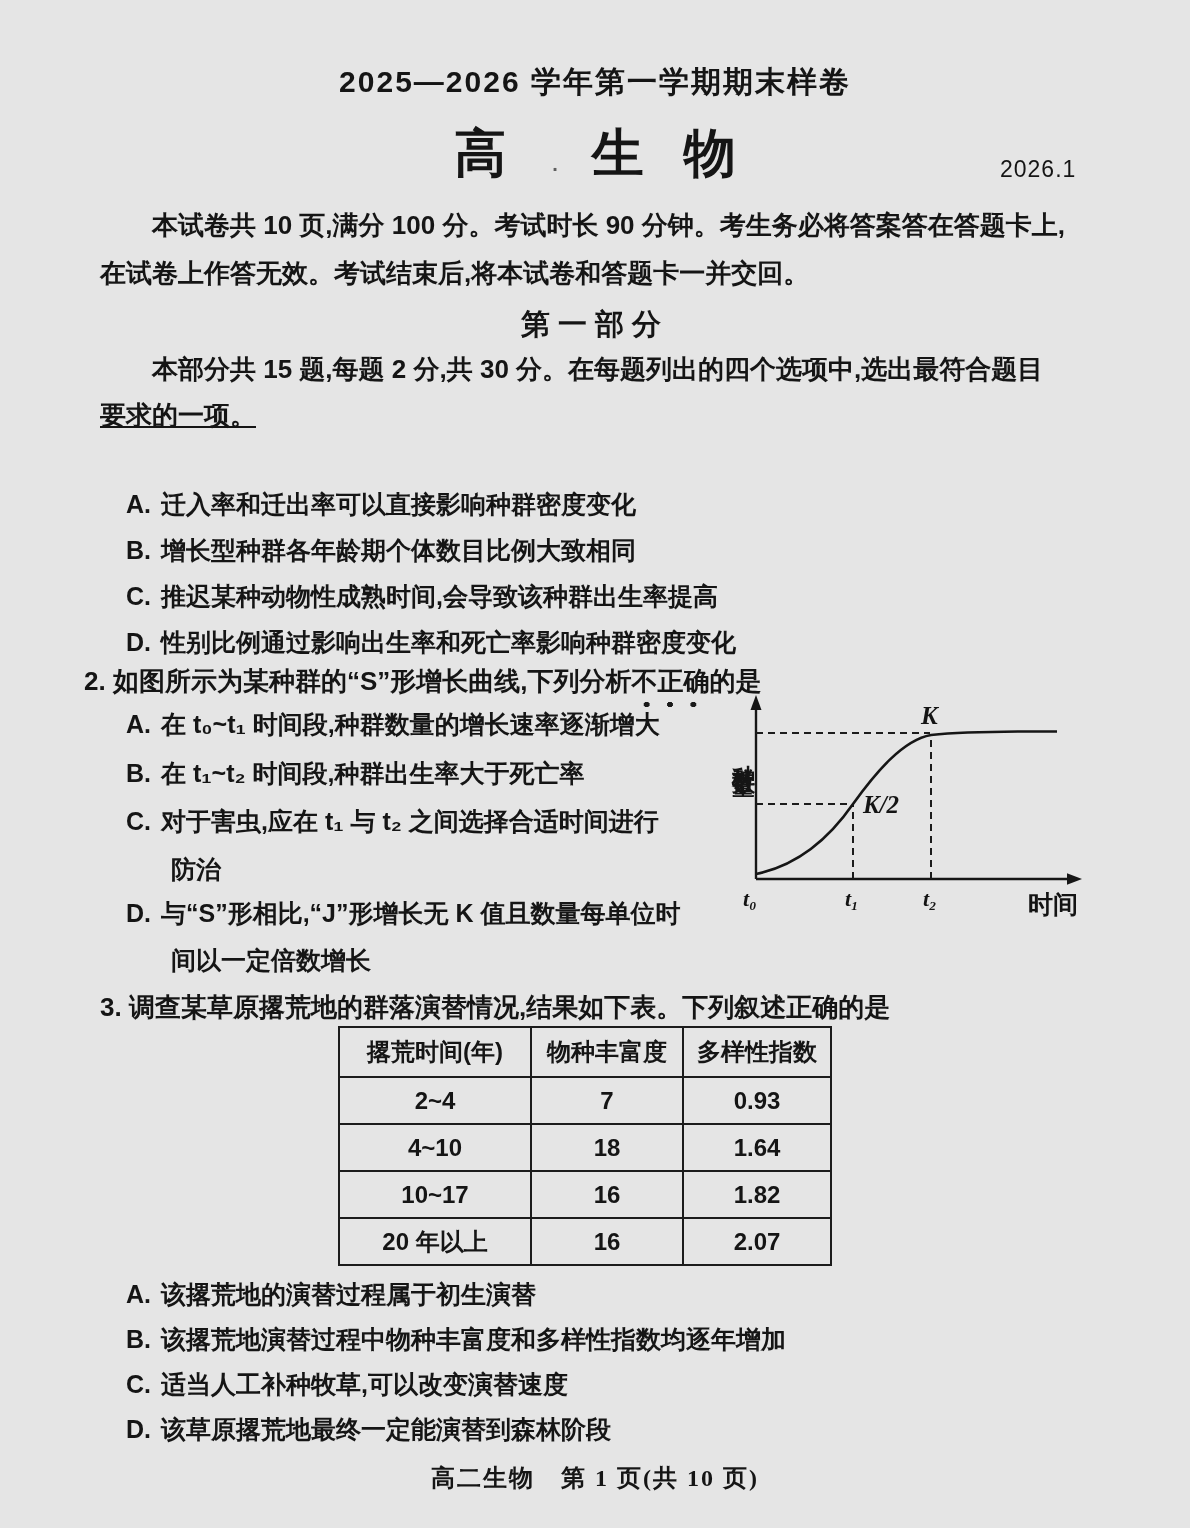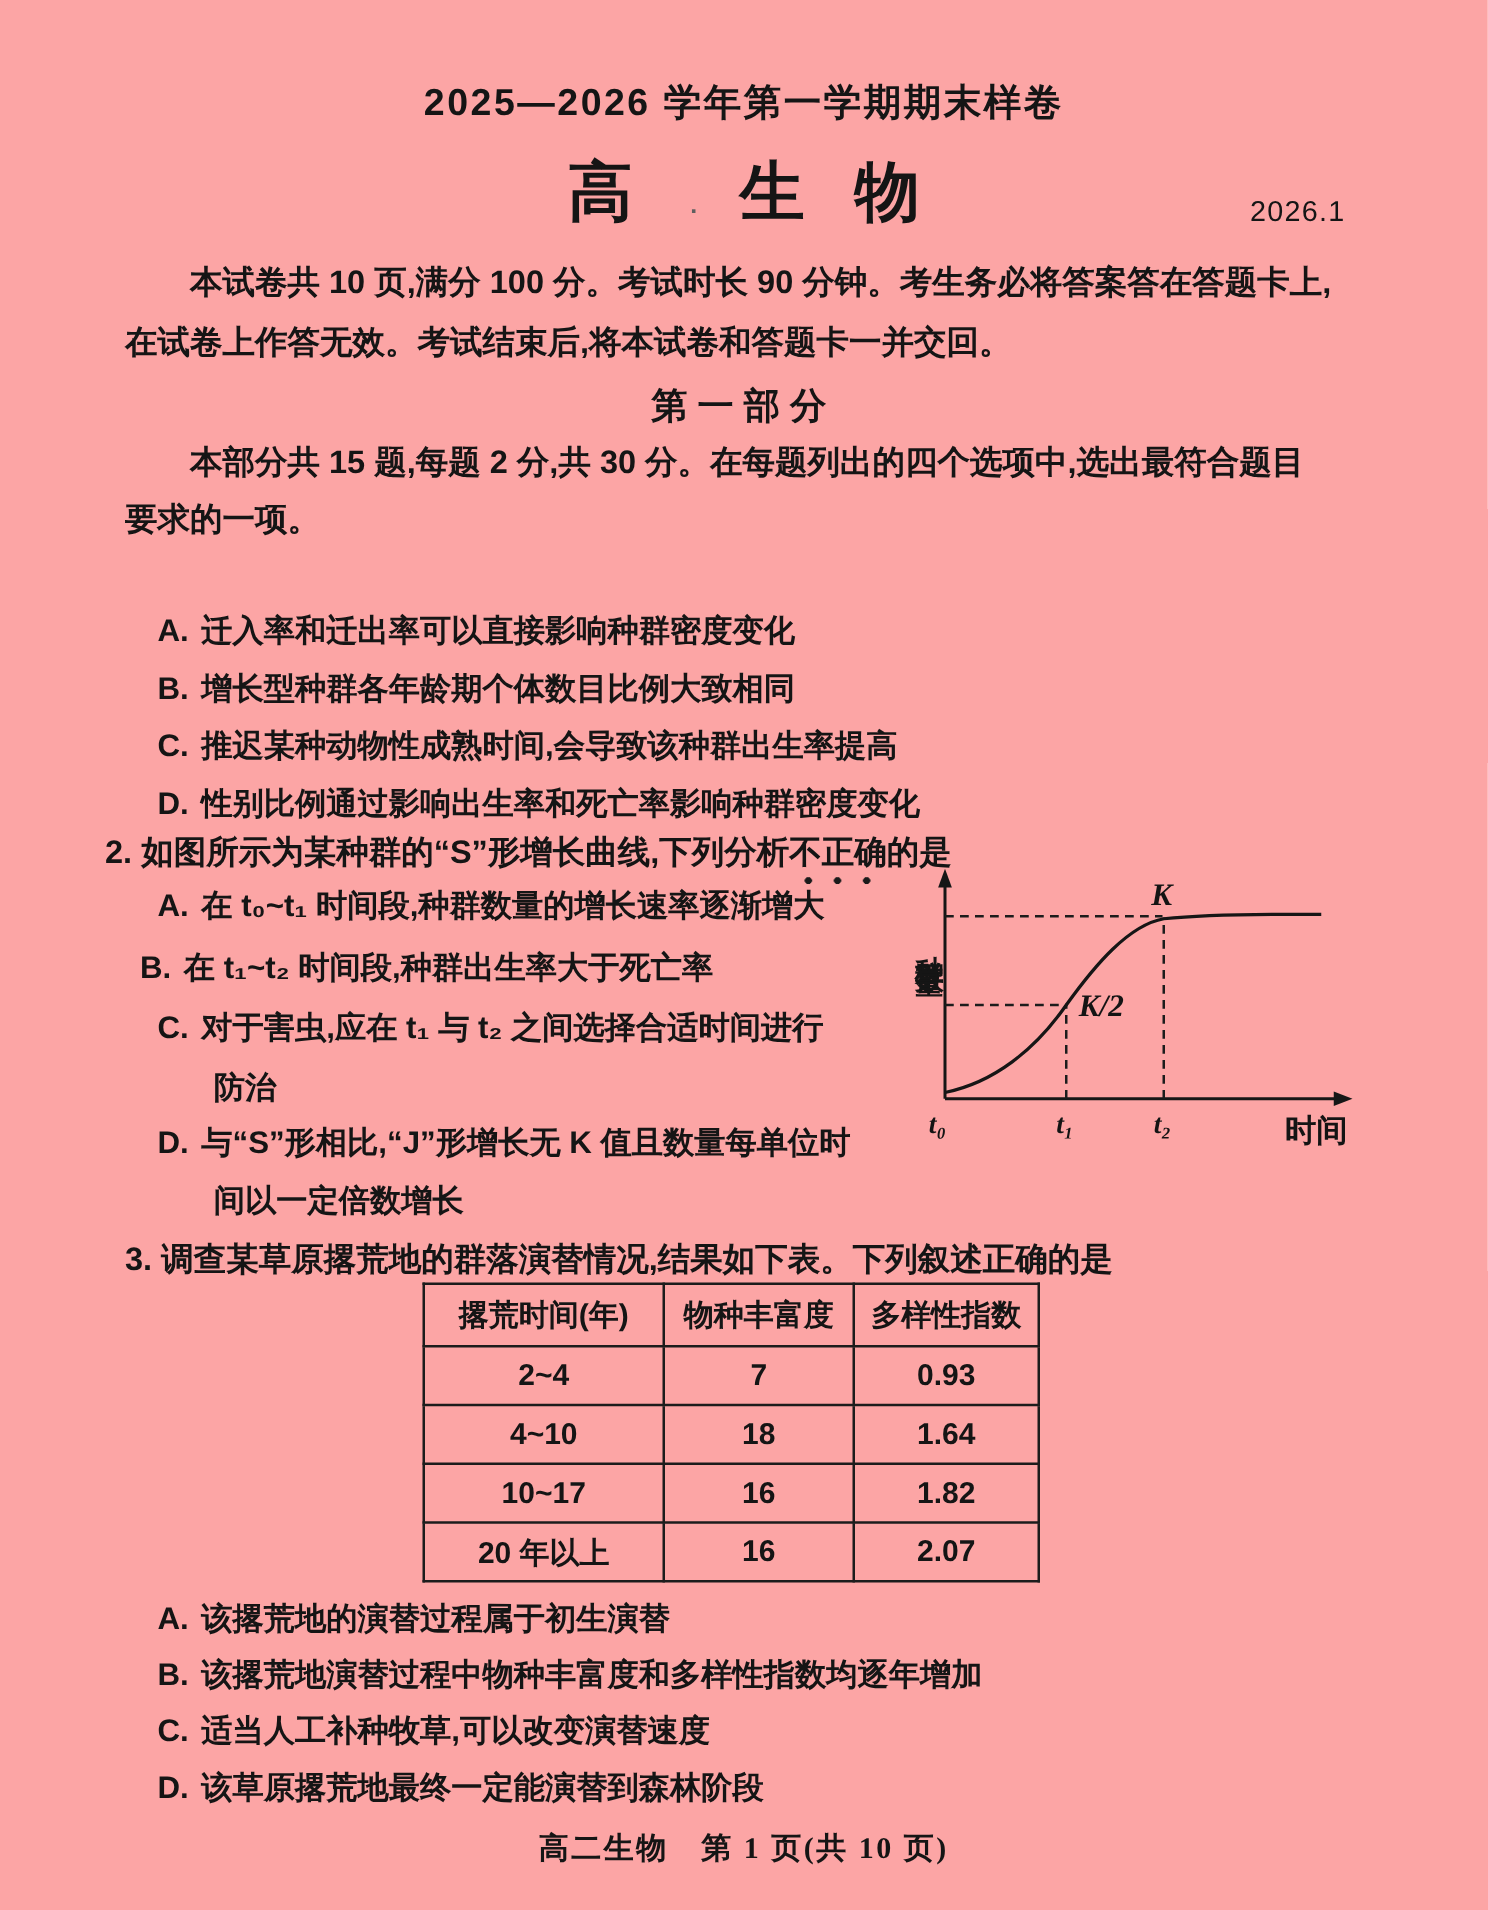--- a/index.html
+++ b/index.html
@@ -1,54 +1,54 @@
 <!DOCTYPE html>
 <html><head>
 <meta charset="utf-8">
 <style>
   html,body{margin:0;padding:0;}
   body{
     width:1190px;height:1528px;background:#ffffff;
     font-family:"Liberation Sans","DejaVu Sans",sans-serif;
     color:#151515;-webkit-font-smoothing:antialiased;
   }
-  .page{position:relative;width:1190px;height:1528px;overflow:hidden;background:#fca5a5;}
+  .page{position:relative;width:1190px;height:1528px;overflow:hidden;background:#e5e5e5;}
   .abs{position:absolute;white-space:nowrap;}
 
   .exam-session{top:62px;left:0;width:1190px;text-align:center;
     font-size:30px;font-weight:700;letter-spacing:2px;}
   .subject-row{top:118px;left:0;width:1190px;height:72px;display:flex;
     justify-content:center;align-items:center;font-size:52px;font-weight:700;}
   .subj-gao{margin-right:46px;}
   .gap-dot{font-size:20px;color:#5f5f5f;margin-right:34px;transform:translateY(10px);}
   .subj-sheng{margin-right:40px;}
   .date{top:156px;left:1000px;font-size:23px;font-weight:400;letter-spacing:1px;}
 
   .line{font-size:26px;font-weight:700;}
   .indent{text-indent:52px;}
   .notice-1{top:208px;left:100px;}
   .notice-2{top:256px;left:100px;}
   .part-heading{top:305px;left:0;width:1190px;text-align:center;
     font-size:29px;font-weight:700;letter-spacing:8px;}
   .intro-1{top:352px;left:100px;}
-  .intro-2{top:398px;left:100px;}
+  .intro-2{top:398px;left:100px;text-decoration:underline;}
 
   .stem{font-size:26px;font-weight:700;}
   .q1-stem{top:438px;left:100px;}
   .opt{font-size:25px;font-weight:700;}
   .opt-label{margin-right:10px;}
   .q1-a{top:488px;left:126px;} .q1-b{top:534px;left:126px;}
   .q1-c{top:580px;left:126px;} .q1-d{top:626px;left:126px;}
 
   .q2-stem{top:664px;left:84px;}
   .emph{position:relative;display:inline-block;}
   .emph::after{content:"";position:absolute;left:4px;right:4px;bottom:-9px;height:7px;
     background-image:radial-gradient(circle 3px at 50% 50%, #1a1a1a 92%, rgba(0,0,0,0));
     background-size:33.33% 7px;background-repeat:repeat-x;}
-  .q2-a{top:708px;left:126px;} .q2-b{top:757px;left:112px;}
+  .q2-a{top:708px;left:126px;} .q2-b{top:757px;left:126px;}
   .q2-c{top:805px;left:126px;} .q2-c2{top:853px;left:171px;}
   .q2-d{top:897px;left:126px;} .q2-d2{top:944px;left:171px;}
 
   .figure{top:690px;left:733px;width:372px;height:240px;}
   .fig-svg .axis{stroke:#161616;stroke-width:2.4;fill:none;}
   .fig-svg .curve{stroke:#161616;stroke-width:2.6;fill:none;}
   .fig-svg .dash{stroke:#1c1c1c;stroke-width:2;fill:none;stroke-dasharray:7 5;}
   .fig-svg .arrow{fill:#161616;}
   .fig-svg text{fill:#141414;}
   .k-lab{font-family:"Liberation Serif","DejaVu Serif",serif;font-style:italic;

